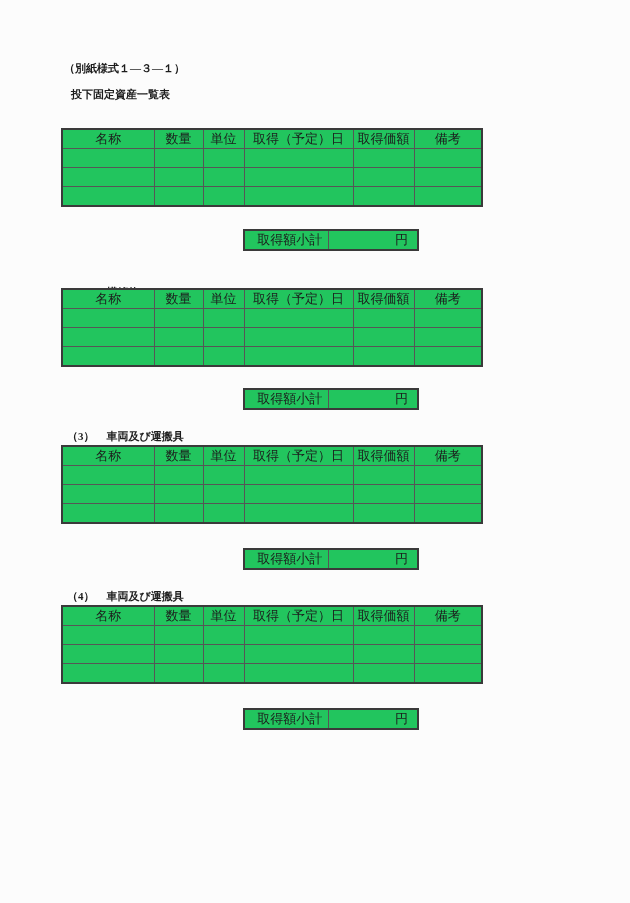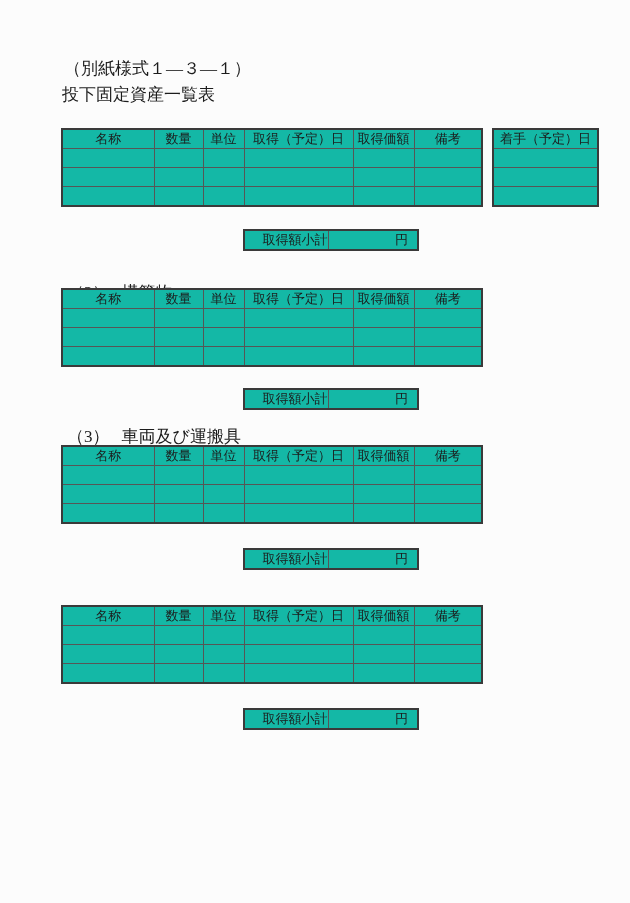--- a/index.html
+++ b/index.html
@@ -8,29 +8,29 @@
     position: relative;
     width: 630px;
     height: 903px;
     margin: 0 auto;
     background: #fcfcfc;
     font-family: "Liberation Serif", "DejaVu Serif", serif;
     color: #1c1c1c;
     overflow: hidden;
   }
   .abs { position: absolute; }
-  .txt { font-size: 17px; line-height: 17px; white-space: nowrap; }
+  .txt { font-size: 11px; line-height: 17px; white-space: nowrap; font-weight: bold; }
 
   .form-code   { left: 64px; top: 60px; }
-  .doc-title   { left: 62px; top: 86px; }
+  .doc-title   { left: 71px; top: 86px; }
 
   .sec-heading { left: 67px; }
   .sec-num     { margin-right: 12px; }
 
-  table { border-collapse: collapse; table-layout: fixed; background: #14b8a6; font-family: Liberation Serif, serif; }
+  table { border-collapse: collapse; table-layout: fixed; background: #22c55e; font-family: Liberation Serif, serif; }
 
   .asset-table { left: 61px; width: 420px; border: 2px solid #3a3a3a; }
   .asset-table th, .asset-table td {
     border: 1px solid #565656;
     height: 19px;
     font-size: 13px;
     font-weight: normal;
     text-align: center;
     vertical-align: middle;
     padding: 0 2px;
@@ -51,21 +51,21 @@
   }
 
   .subtotal-table { left: 243px; width: 174px; border: 2px solid #3a3a3a; }
   .subtotal-table td {
     border: 1px solid #565656;
     height: 19px;
     font-size: 13px;
     vertical-align: middle;
     white-space: nowrap;
   }
-  .st-label { width: 84px; text-align: right; padding-left: 7px; margin-top: 31px; }
+  .st-label { width: 84px; text-align: center; padding-left: 7px; margin-top: 31px; }
   .st-value { width: 90px; text-align: right; padding-right: 9px; }
 
   .col-name  { width: 92px; }
   .col-qty   { width: 49px; }
   .col-unit  { width: 41px; }
   .col-date  { width: 109px; }
   .col-price { width: 61px; }
   .col-note  { width: 68px; }
 </style>
 </head>
@@ -117,38 +117,20 @@
           <td></td>
           <td></td>
           <td></td>
           <td></td>
           <td></td>
           <td></td>
         </tr>
     </tbody>
   </table>
 
-  <table class="abs start-table" style="top:128px">
-    <thead>
-      <tr>
-        <th>着手（予定）日</th>
-      </tr>
-    </thead>
-    <tbody>
-      <tr>
-          <td></td>
-        </tr>
-      <tr>
-          <td></td>
-        </tr>
-      <tr>
-          <td></td>
-        </tr>
-    </tbody>
-  </table>
 
   <table class="abs subtotal-table" style="top:229px">
     <tbody>
       <tr>
         <td class="st-label">取得額小計</td>
         <td class="st-value"><span></span><span>円</span></td>
       </tr>
     </tbody>
   </table>
 
@@ -265,20 +247,23 @@
 
   <table class="abs subtotal-table" style="top:548px">
     <tbody>
       <tr>
         <td class="st-label">取得額小計</td>
         <td class="st-value"><span></span><span>円</span></td>
       </tr>
     </tbody>
   </table>
 
+  <div class="abs txt sec-heading" style="top:588px">
+    <span class="sec-num">（4）</span><span>車両及び運搬具</span>
+  </div>
 
   <table class="abs asset-table" style="top:605px">
     <colgroup>
       <col class="col-name">
         <col class="col-qty">
         <col class="col-unit">
       <col class="col-date">
         <col class="col-price">
         <col class="col-note">
     </colgroup>

